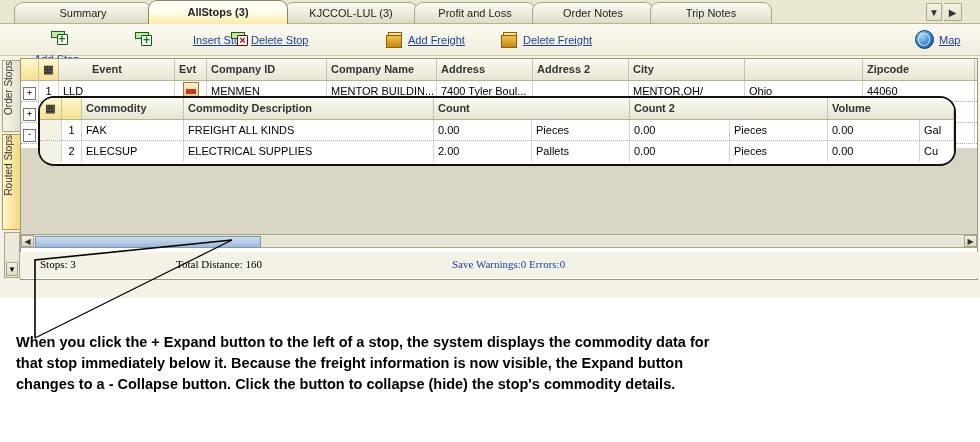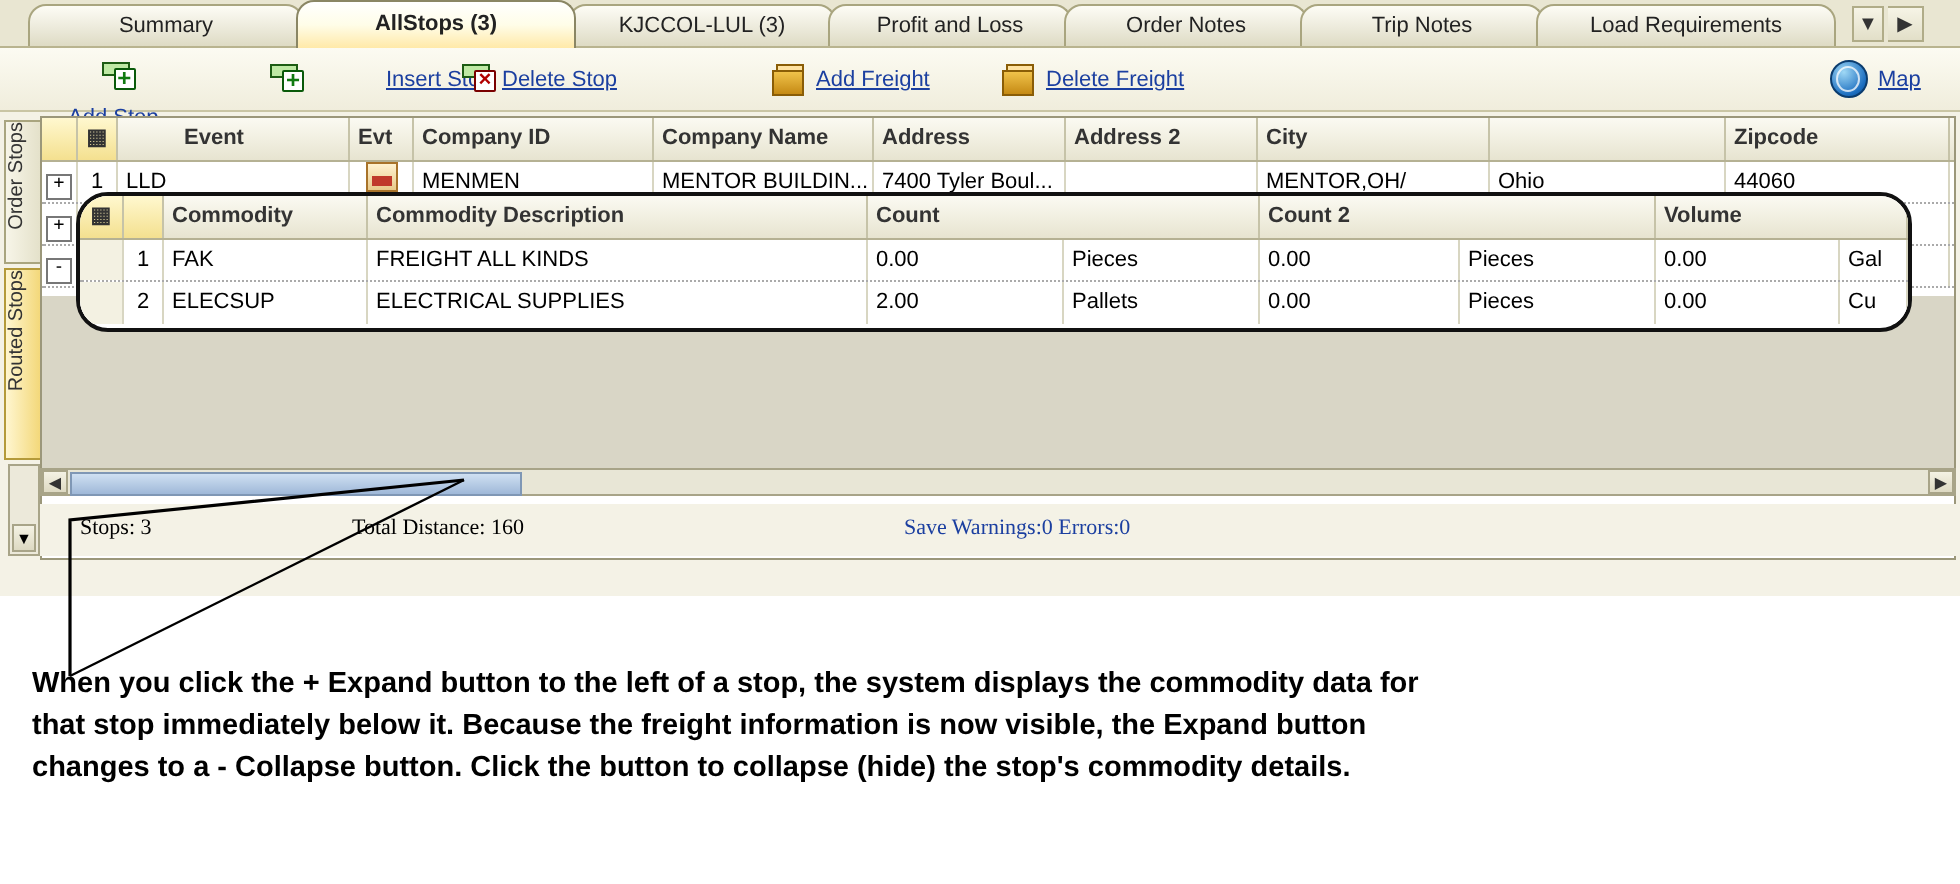--- a/index.html
+++ b/index.html
@@ -411,21 +411,20 @@
 
 <div id="app">
 
   <div id="tabstrip">
     <div class="tab" style="left:14px;width:138px;">Summary</div>
     <div class="tab active" style="left:148px;width:140px;">AllStops (3)</div>
     <div class="tab" style="left:284px;width:134px;">KJCCOL-LUL (3)</div>
     <div class="tab" style="left:414px;width:122px;">Profit and Loss</div>
     <div class="tab" style="left:532px;width:122px;">Order Notes</div>
     <div class="tab" style="left:650px;width:122px;">Trip Notes</div>
-    <div class="tab" style="left:768px;width:150px;">Load Requirements</div>
     <div id="tab-nav-down">▼</div>
     <div id="tab-nav-right">▶</div>
   </div>
 
   <div id="toolbar">
     <div class="tbitem" style="left:34px;flex-direction:column;">
       <span class="ico ico-box ico-plus"></span>
       <span class="tblabel">Add Stop</span>
     </div>
     <div class="tbitem" style="left:132px;gap:43px;">

